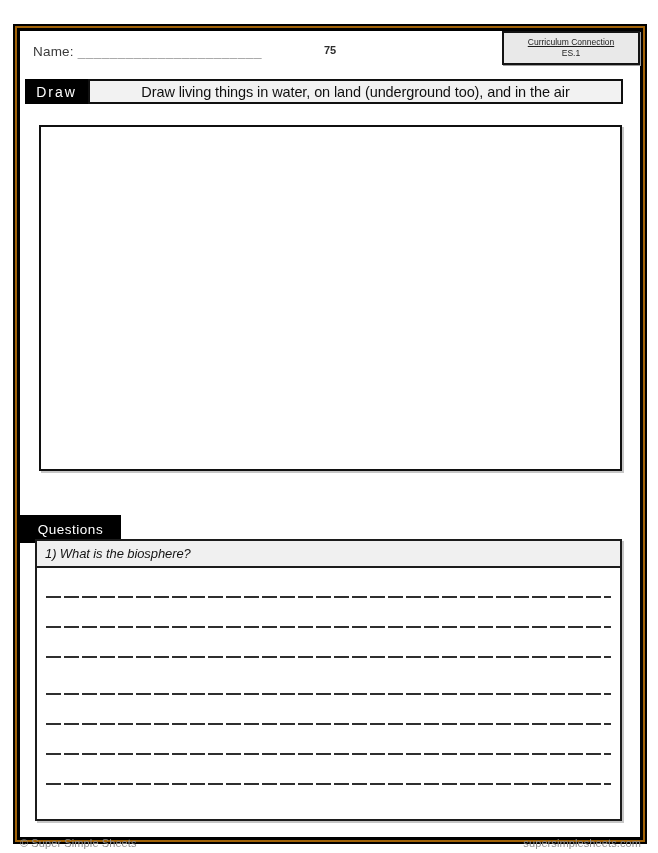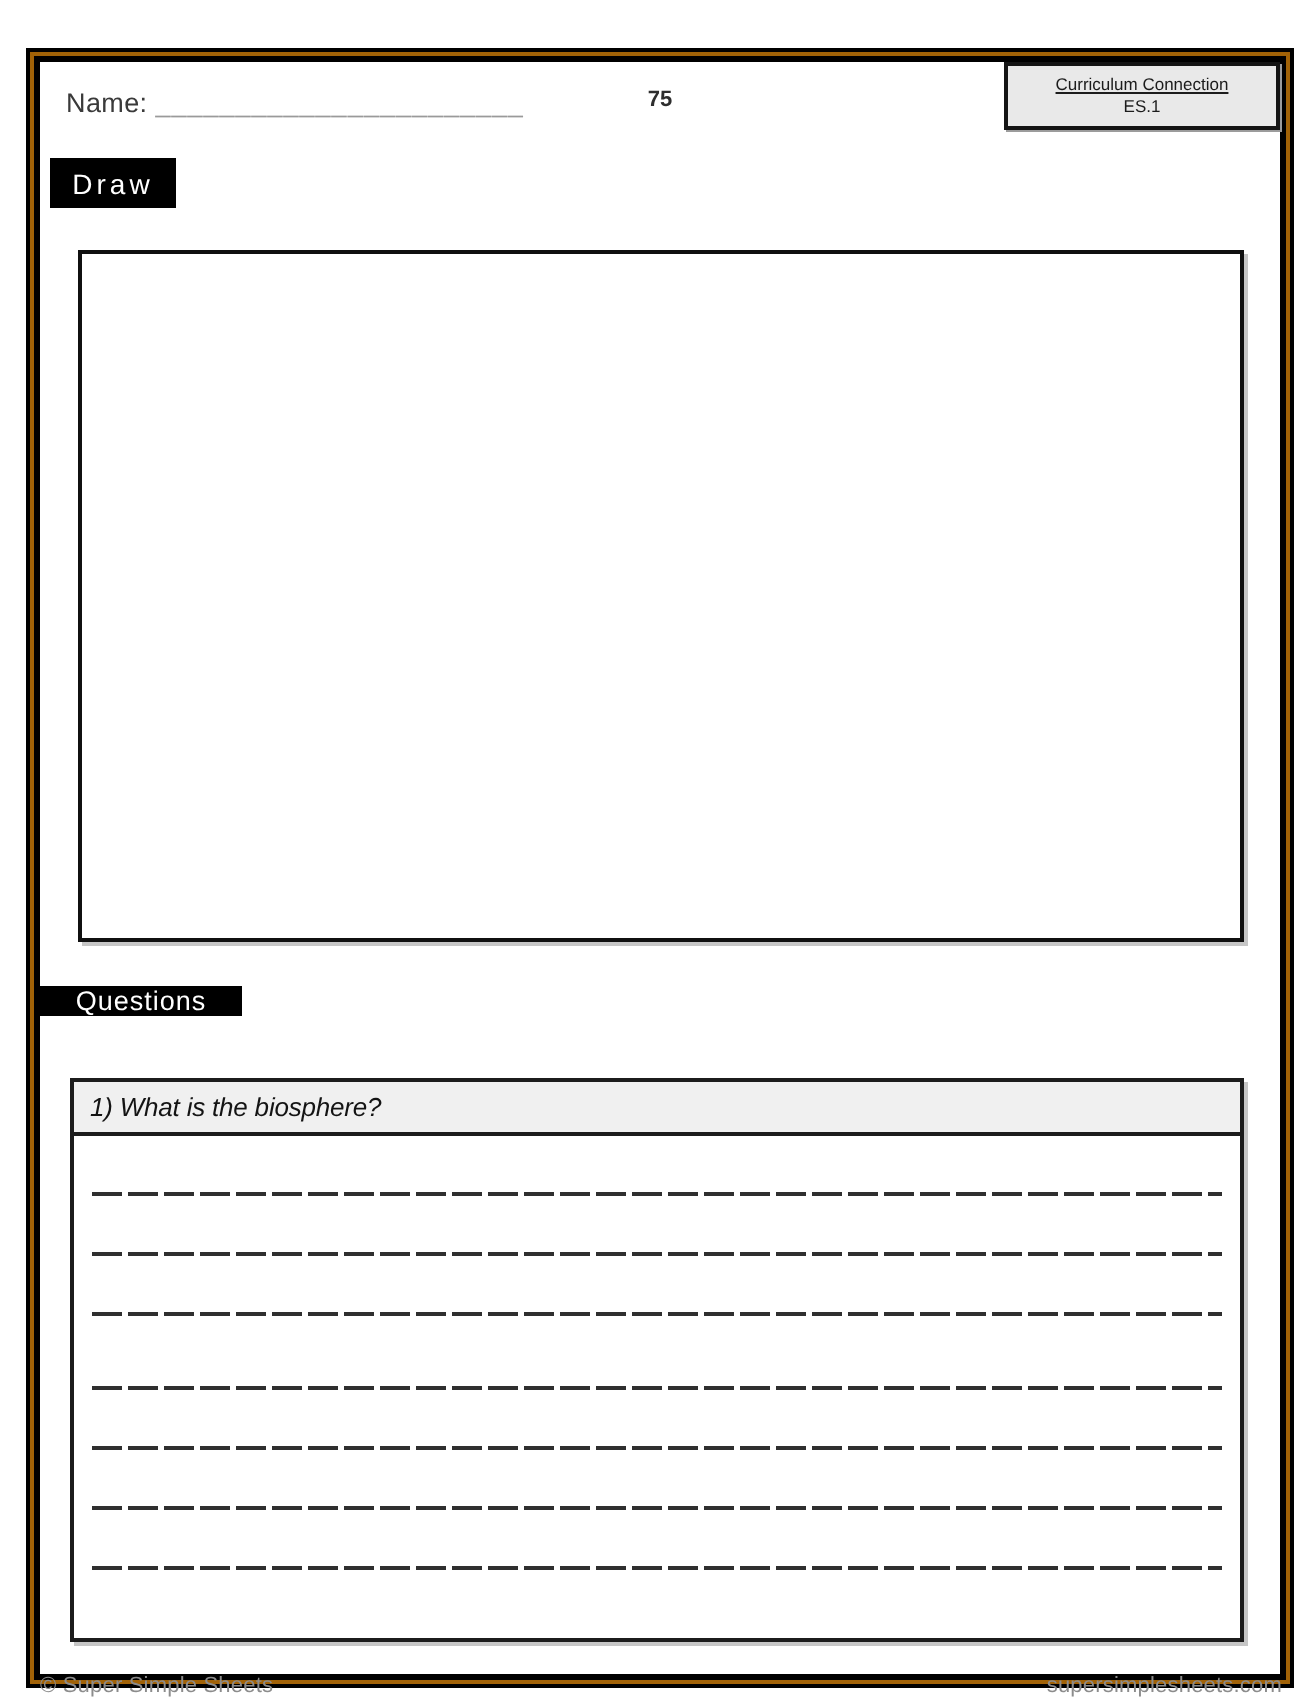--- a/index.html
+++ b/index.html
@@ -65,23 +65,22 @@
   .section-prompt {
     background: #f2f2f2;
     border: 2px solid #101010;
     display: flex; align-items: center; justify-content: center;
     font-size: 14.5px; color: #101010; letter-spacing: -0.1px;
     white-space: nowrap;
   }
   .draw-row .section-prompt { flex: 1; }
 
   .questions-row {
-    position: absolute; left: 0; top: 462px; height: 28px;
+    position: absolute; left: 0; top: 484px; height: 28px;
     display: flex;
-    flex-direction: column;
   }
   .questions-row .label-black { width: 101px; font-size: 13.5px; letter-spacing: 0.5px; }
   .questions-row .section-prompt { width: 436px; font-size: 15px; }
 
   
   .drawing-box {
     position: absolute; left: 19px; top: 94px;
     width: 583px; height: 346px;
     background: #fff;
     border: 2px solid #101010;
@@ -134,20 +133,21 @@
       <span class="name-line">_______________________</span>
     </div>
     <div class="page-number">75</div>
     <div class="curriculum-box">
       <div class="curriculum-title">Curriculum Connection</div>
       <div class="curriculum-code">ES.1</div>
     </div>
 
     <div class="draw-row">
       <div class="label-black">Draw</div>
+      <div class="section-prompt">Draw living things in water, on land (underground too), and in the air</div>
     </div>
 
     <div class="drawing-box"></div>
 
     <div class="questions-row">
       <div class="label-black">Questions</div>
     </div>
 
     <div class="questions-box">
       <div class="q-header q1">1) What is the biosphere?</div>

